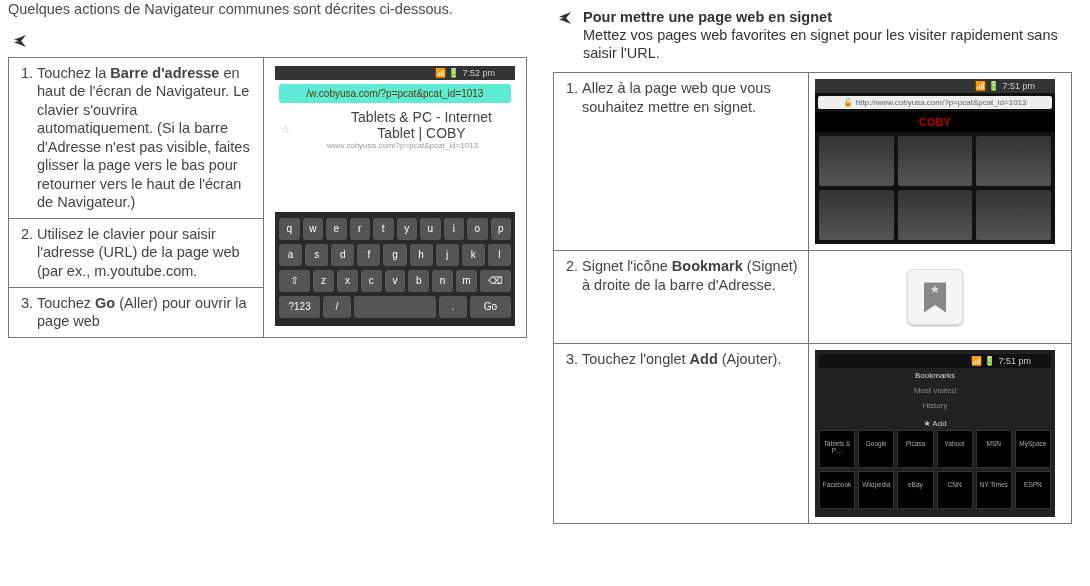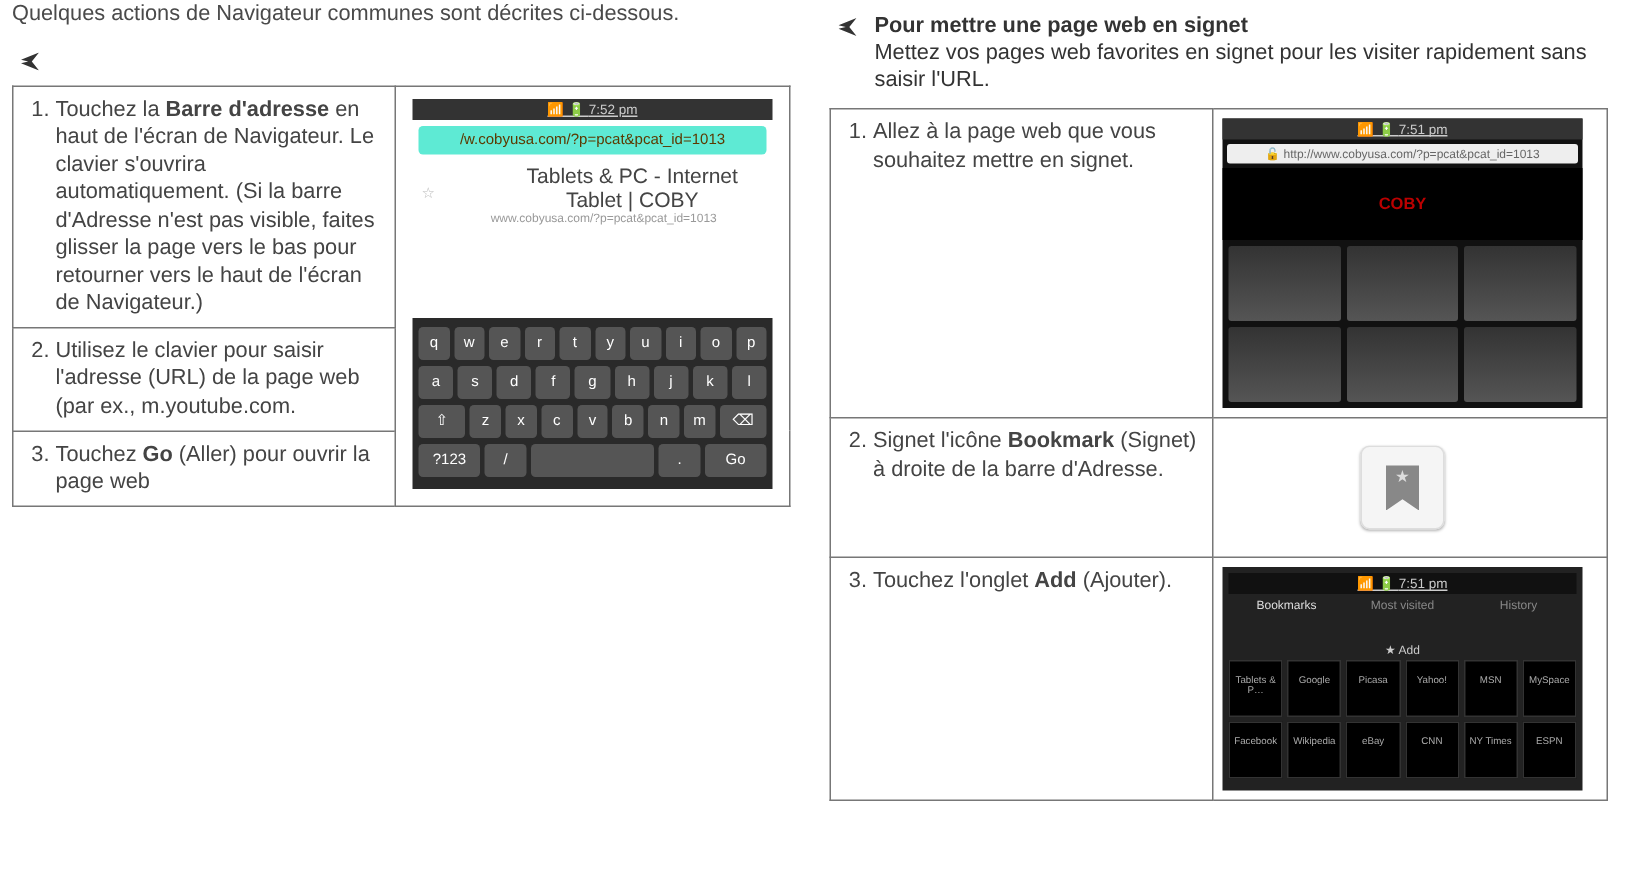--- a/index.html
+++ b/index.html
@@ -74,23 +74,23 @@
     width: 240px;
     box-sizing: border-box;
     margin: 2px auto;
     display: flex;
     flex-direction: column;
     font-size: 10px;
   }
   .status-bar {
     background: #333;
     color: #ccc;
+    text-align: right;
     padding: 2px 20px;
     font-size: 9px;
-    text-decoration: underline;
   }
   .addr {
     background: #5eead4;
     color: #5c3900;
     padding: 4px 6px;
     border-radius: 3px;
     margin: 4px;
     font-size: 10px;
     white-space: nowrap;
     overflow: hidden;
@@ -148,21 +148,21 @@
     color: #666;
     font-size: 8px;
     padding: 2px 4px;
     margin: 3px;
     border-radius: 2px;
   }
   .coby .brand {
     color: #b00;
     font-weight: bold;
     font-size: 11px;
-    padding: 18px 6px;
+    padding: 4px 6px;
     background: #000;
   }
   .coby .tiles {
     display: flex;
     flex-wrap: wrap;
     gap: 4px;
     padding: 4px;
   }
   .tile {
     flex: 1;
@@ -208,21 +208,22 @@
   .bmgrid {
     width: 240px;
     background: #222;
     box-sizing: border-box;
     padding: 4px 4px 8px 4px;
   }
   .bm-top {
     display: flex;
     color: #888;
     font-size: 8px;
-    margin-bottom: 16px;
+    margin-bottom: 4px;
+    flex-direction: column;
   }
   .bm-tab {
     flex: 1;
     text-align: center;
     padding: 3px 0;
   }
   .bm-tab.active { color: #ddd; }
   .bm-addrow {
     color: #ccc;
     font-size: 8px;

